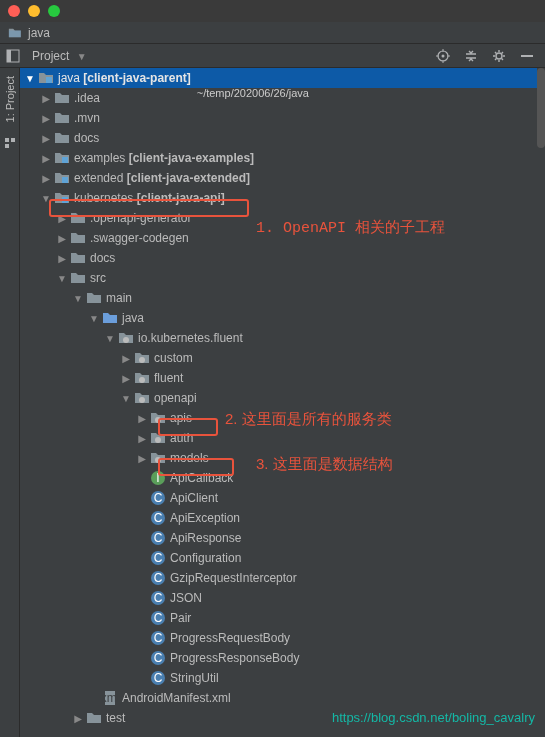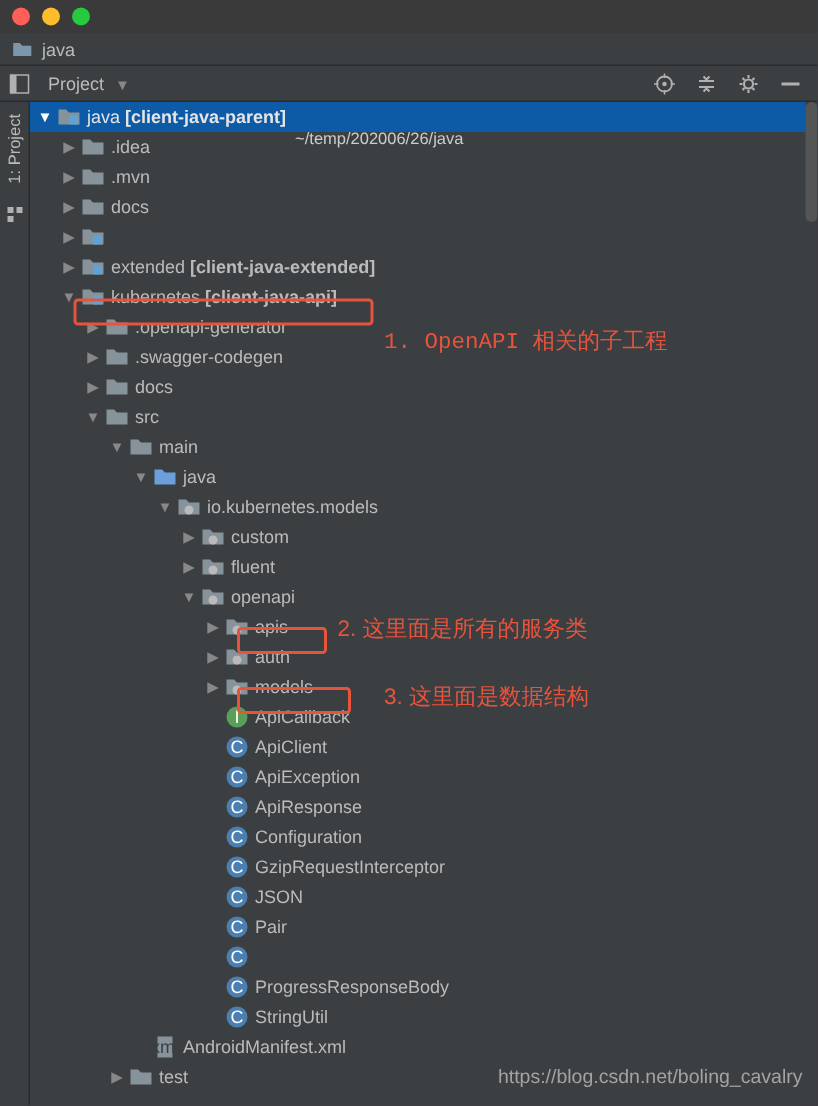--- a/index.html
+++ b/index.html
@@ -25,21 +25,21 @@
 .arrow { width: 12px; display: inline-flex; justify-content: center; font-size: 10px; color: #888; }
 .row.selected .arrow { color: #fff; }
 .icon { width: 16px; height: 14px; margin: 0 4px 0 2px; display: inline-flex; align-items: center; justify-content: center; }
 .name { color: #bbbbbb; }
 .row.selected .name { color: #e5e5e5; }
 .name .bold { font-weight: bold; }
 .path { color: #787878; margin-left: 6px; font-size: 11px; margin-top: 30px; }
 .row.selected .path { color: #ccc; }
 .highlight-box { position: absolute; border: 2px solid #e8533c; border-radius: 3px; pointer-events: none; }
 .annotation { position: absolute; color: #e8533c; font-size: 15px; pointer-events: none; }
-.watermark { position: absolute; bottom: 12px; right: 10px; color: #a3a3a3; font-size: 13px; }
+.watermark { position: absolute; bottom: 12px; right: 10px; color: #14b8a6; font-size: 13px; }
 .scrollbar-track { position: absolute; right: 0; top: 68px; width: 8px; height: calc(100% - 68px); background: #3c3f41; }
 .scrollbar-thumb { position: absolute; right: 0; top: 0; width: 8px; height: 80px; background: #555; border-radius: 4px; }
 svg { display: block; }
 .proj-icon { width: 14px; height: 14px; margin-right: 6px; }
 </style>
 </head>
 <body>
 
 <div class="titlebar">
   <span class="dot red"></span>
@@ -155,20 +155,21 @@
       </div>
       <div class="row">
         <span class="indent" style="width: 16px;"></span>
         <span class="arrow">▶</span>
         <span class="icon">
           <svg viewBox="0 0 16 14">
             <path fill="#87939A" d="M1 2h5l2 2h7v8H1z"></path>
             <rect x="8" y="6" width="6" height="6" fill="#5fa3d6"></rect>
           </svg>
         </span>
+        <span class="name">examples<span class="bold"> [client-java-examples]</span></span>
       </div>
       <div class="row">
         <span class="indent" style="width: 16px;"></span>
         <span class="arrow">▶</span>
         <span class="icon">
           <svg viewBox="0 0 16 14">
             <path fill="#87939A" d="M1 2h5l2 2h7v8H1z"></path>
             <rect x="8" y="6" width="6" height="6" fill="#5fa3d6"></rect>
           </svg>
         </span>
@@ -247,21 +248,21 @@
       </div>
       <div class="row">
         <span class="indent" style="width: 80px;"></span>
         <span class="arrow">▼</span>
         <span class="icon">
           <svg viewBox="0 0 16 14">
             <path fill="#87939A" d="M1 2h5l2 2h7v8H1z"></path>
             <circle cx="8" cy="9" r="3" fill="#bbb"></circle>
           </svg>
         </span>
-        <span class="name">io.kubernetes.models</span>
+        <span class="name">io.kubernetes.fluent</span>
       </div>
       <div class="row">
         <span class="indent" style="width: 96px;"></span>
         <span class="arrow">▶</span>
         <span class="icon">
           <svg viewBox="0 0 16 14">
             <path fill="#87939A" d="M1 2h5l2 2h7v8H1z"></path>
             <circle cx="8" cy="9" r="3" fill="#bbb"></circle>
           </svg>
         </span>
@@ -412,20 +413,21 @@
       </div>
       <div class="row">
         <span class="indent" style="width: 112px;"></span>
         <span class="arrow"></span>
         <span class="icon">
           <svg viewBox="0 0 16 16">
             <circle cx="8" cy="8" r="7" fill="#4a7fb0"></circle>
             <text x="8" y="12" text-anchor="middle" fill="#fff" font-size="10" font-family="sans-serif">C</text>
           </svg>
         </span>
+        <span class="name">ProgressRequestBody</span>
       </div>
       <div class="row">
         <span class="indent" style="width: 112px;"></span>
         <span class="arrow"></span>
         <span class="icon">
           <svg viewBox="0 0 16 16">
             <circle cx="8" cy="8" r="7" fill="#4a7fb0"></circle>
             <text x="8" y="12" text-anchor="middle" fill="#fff" font-size="10" font-family="sans-serif">C</text>
           </svg>
         </span>

